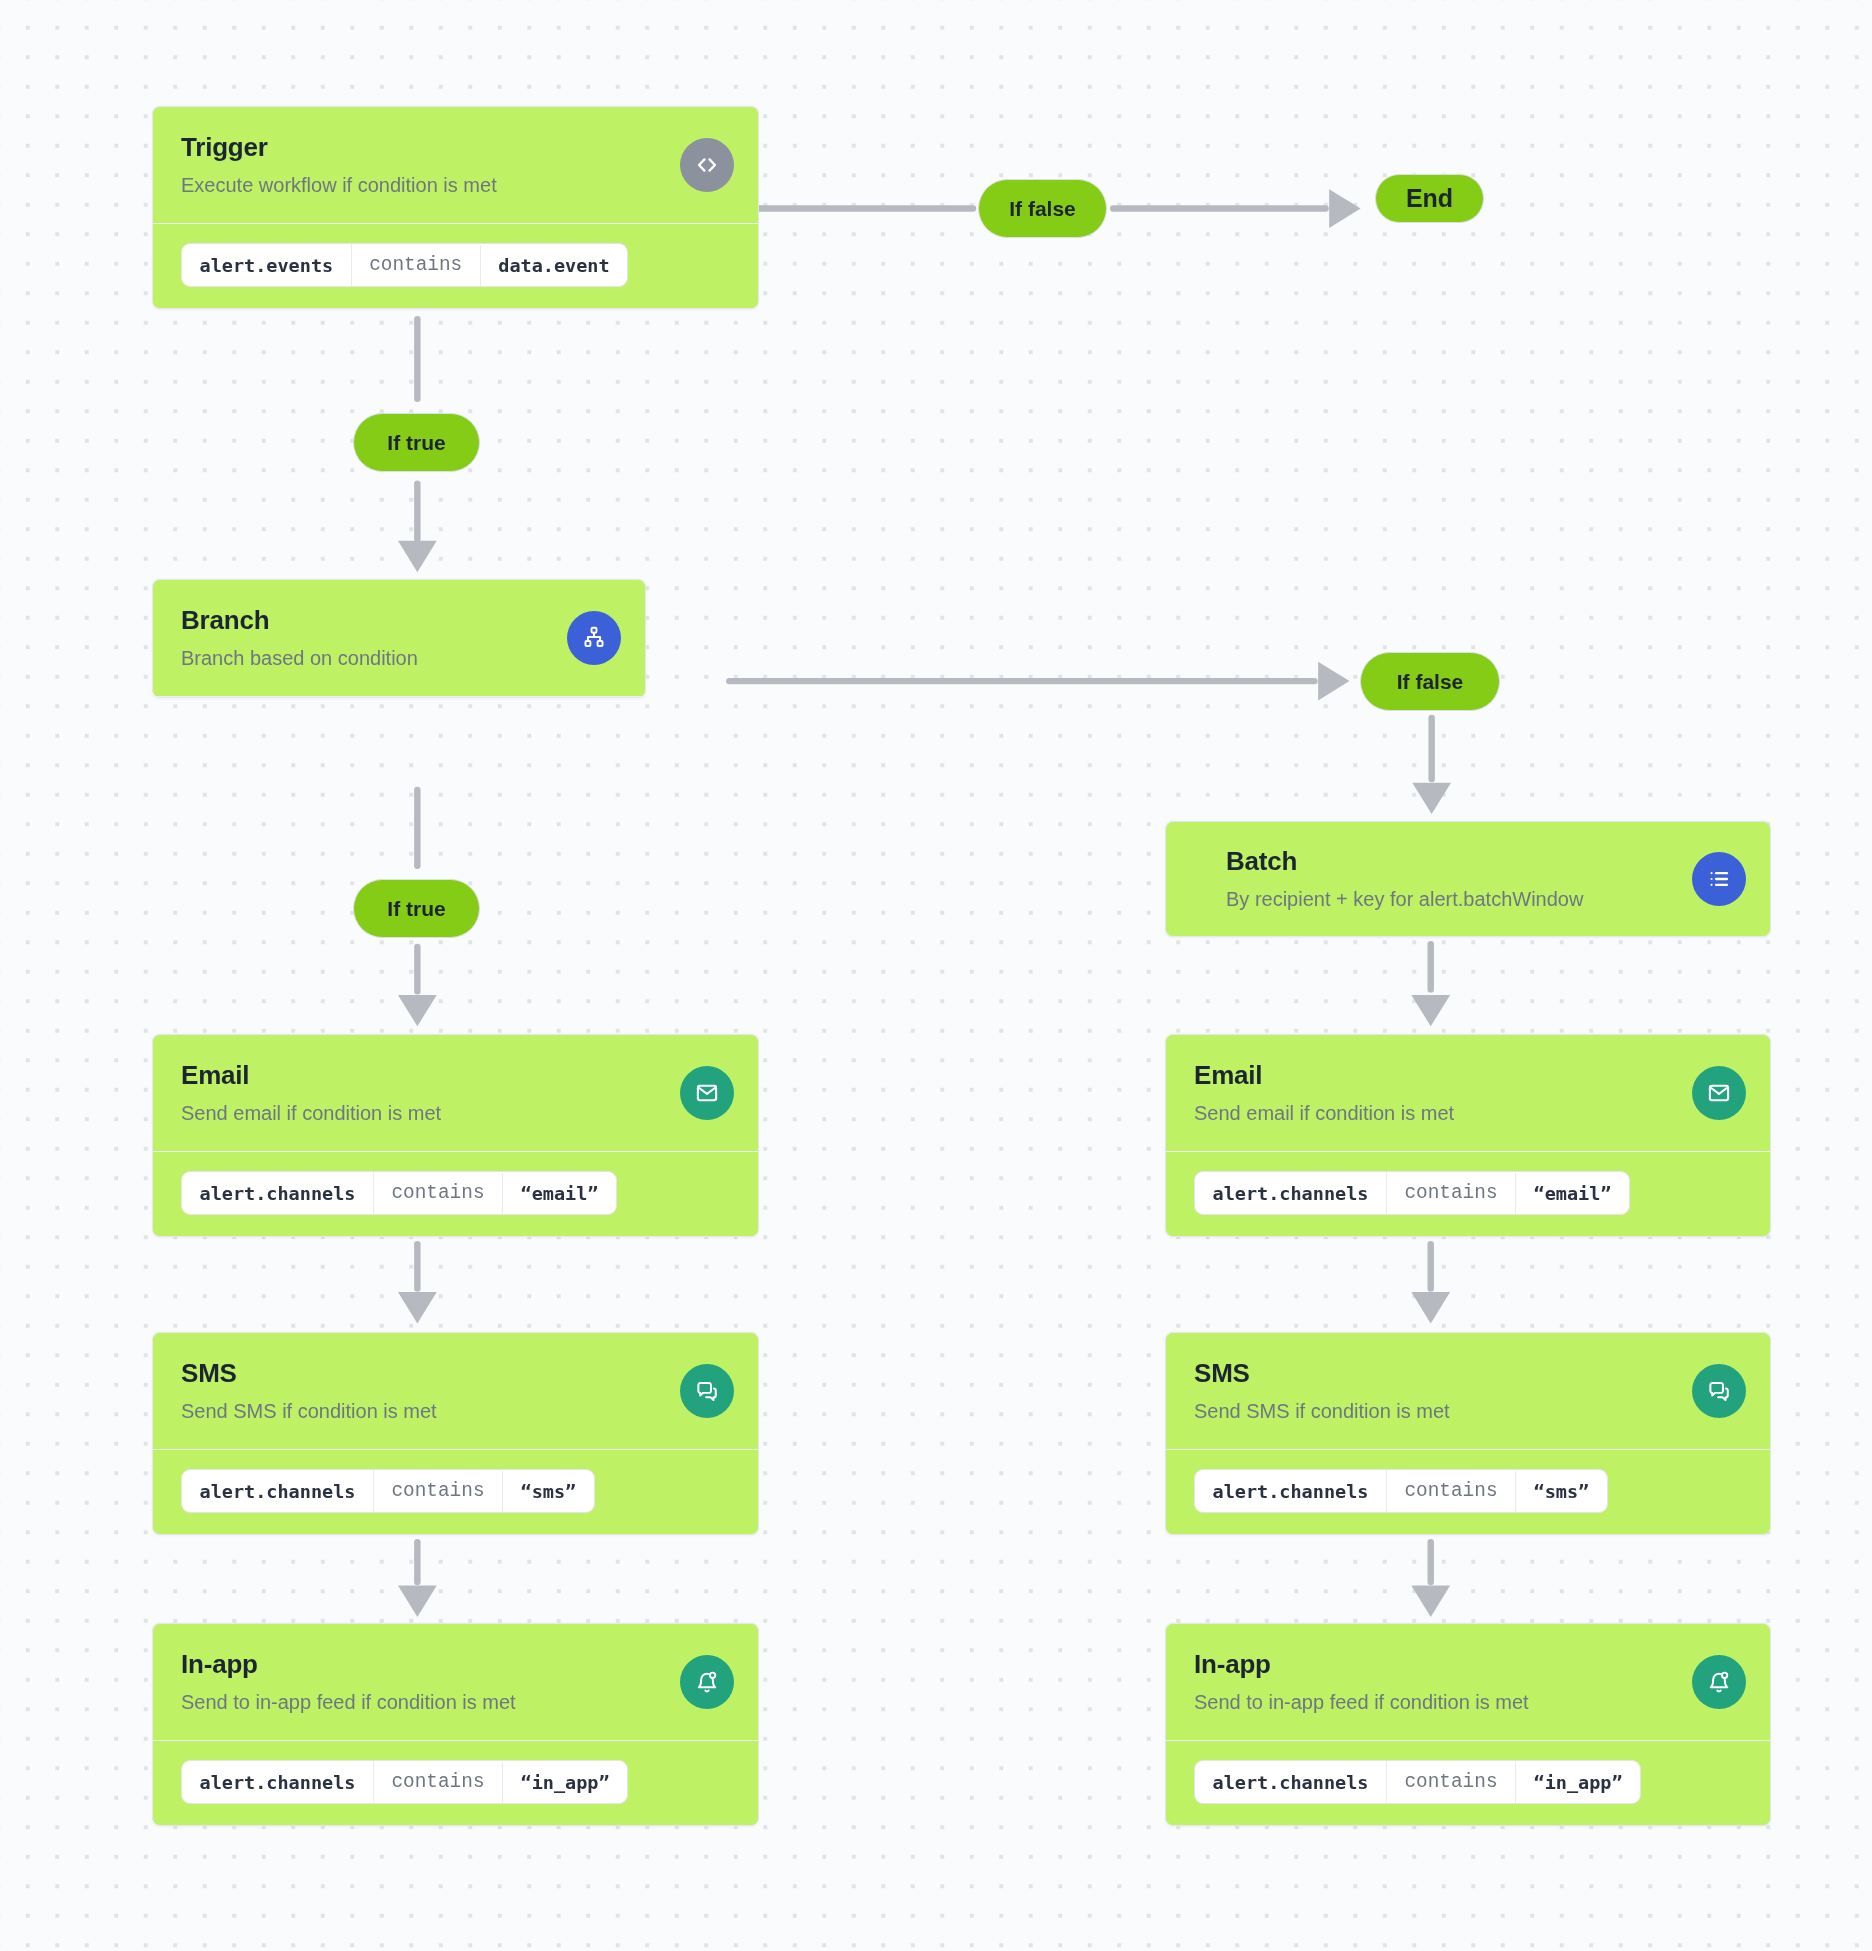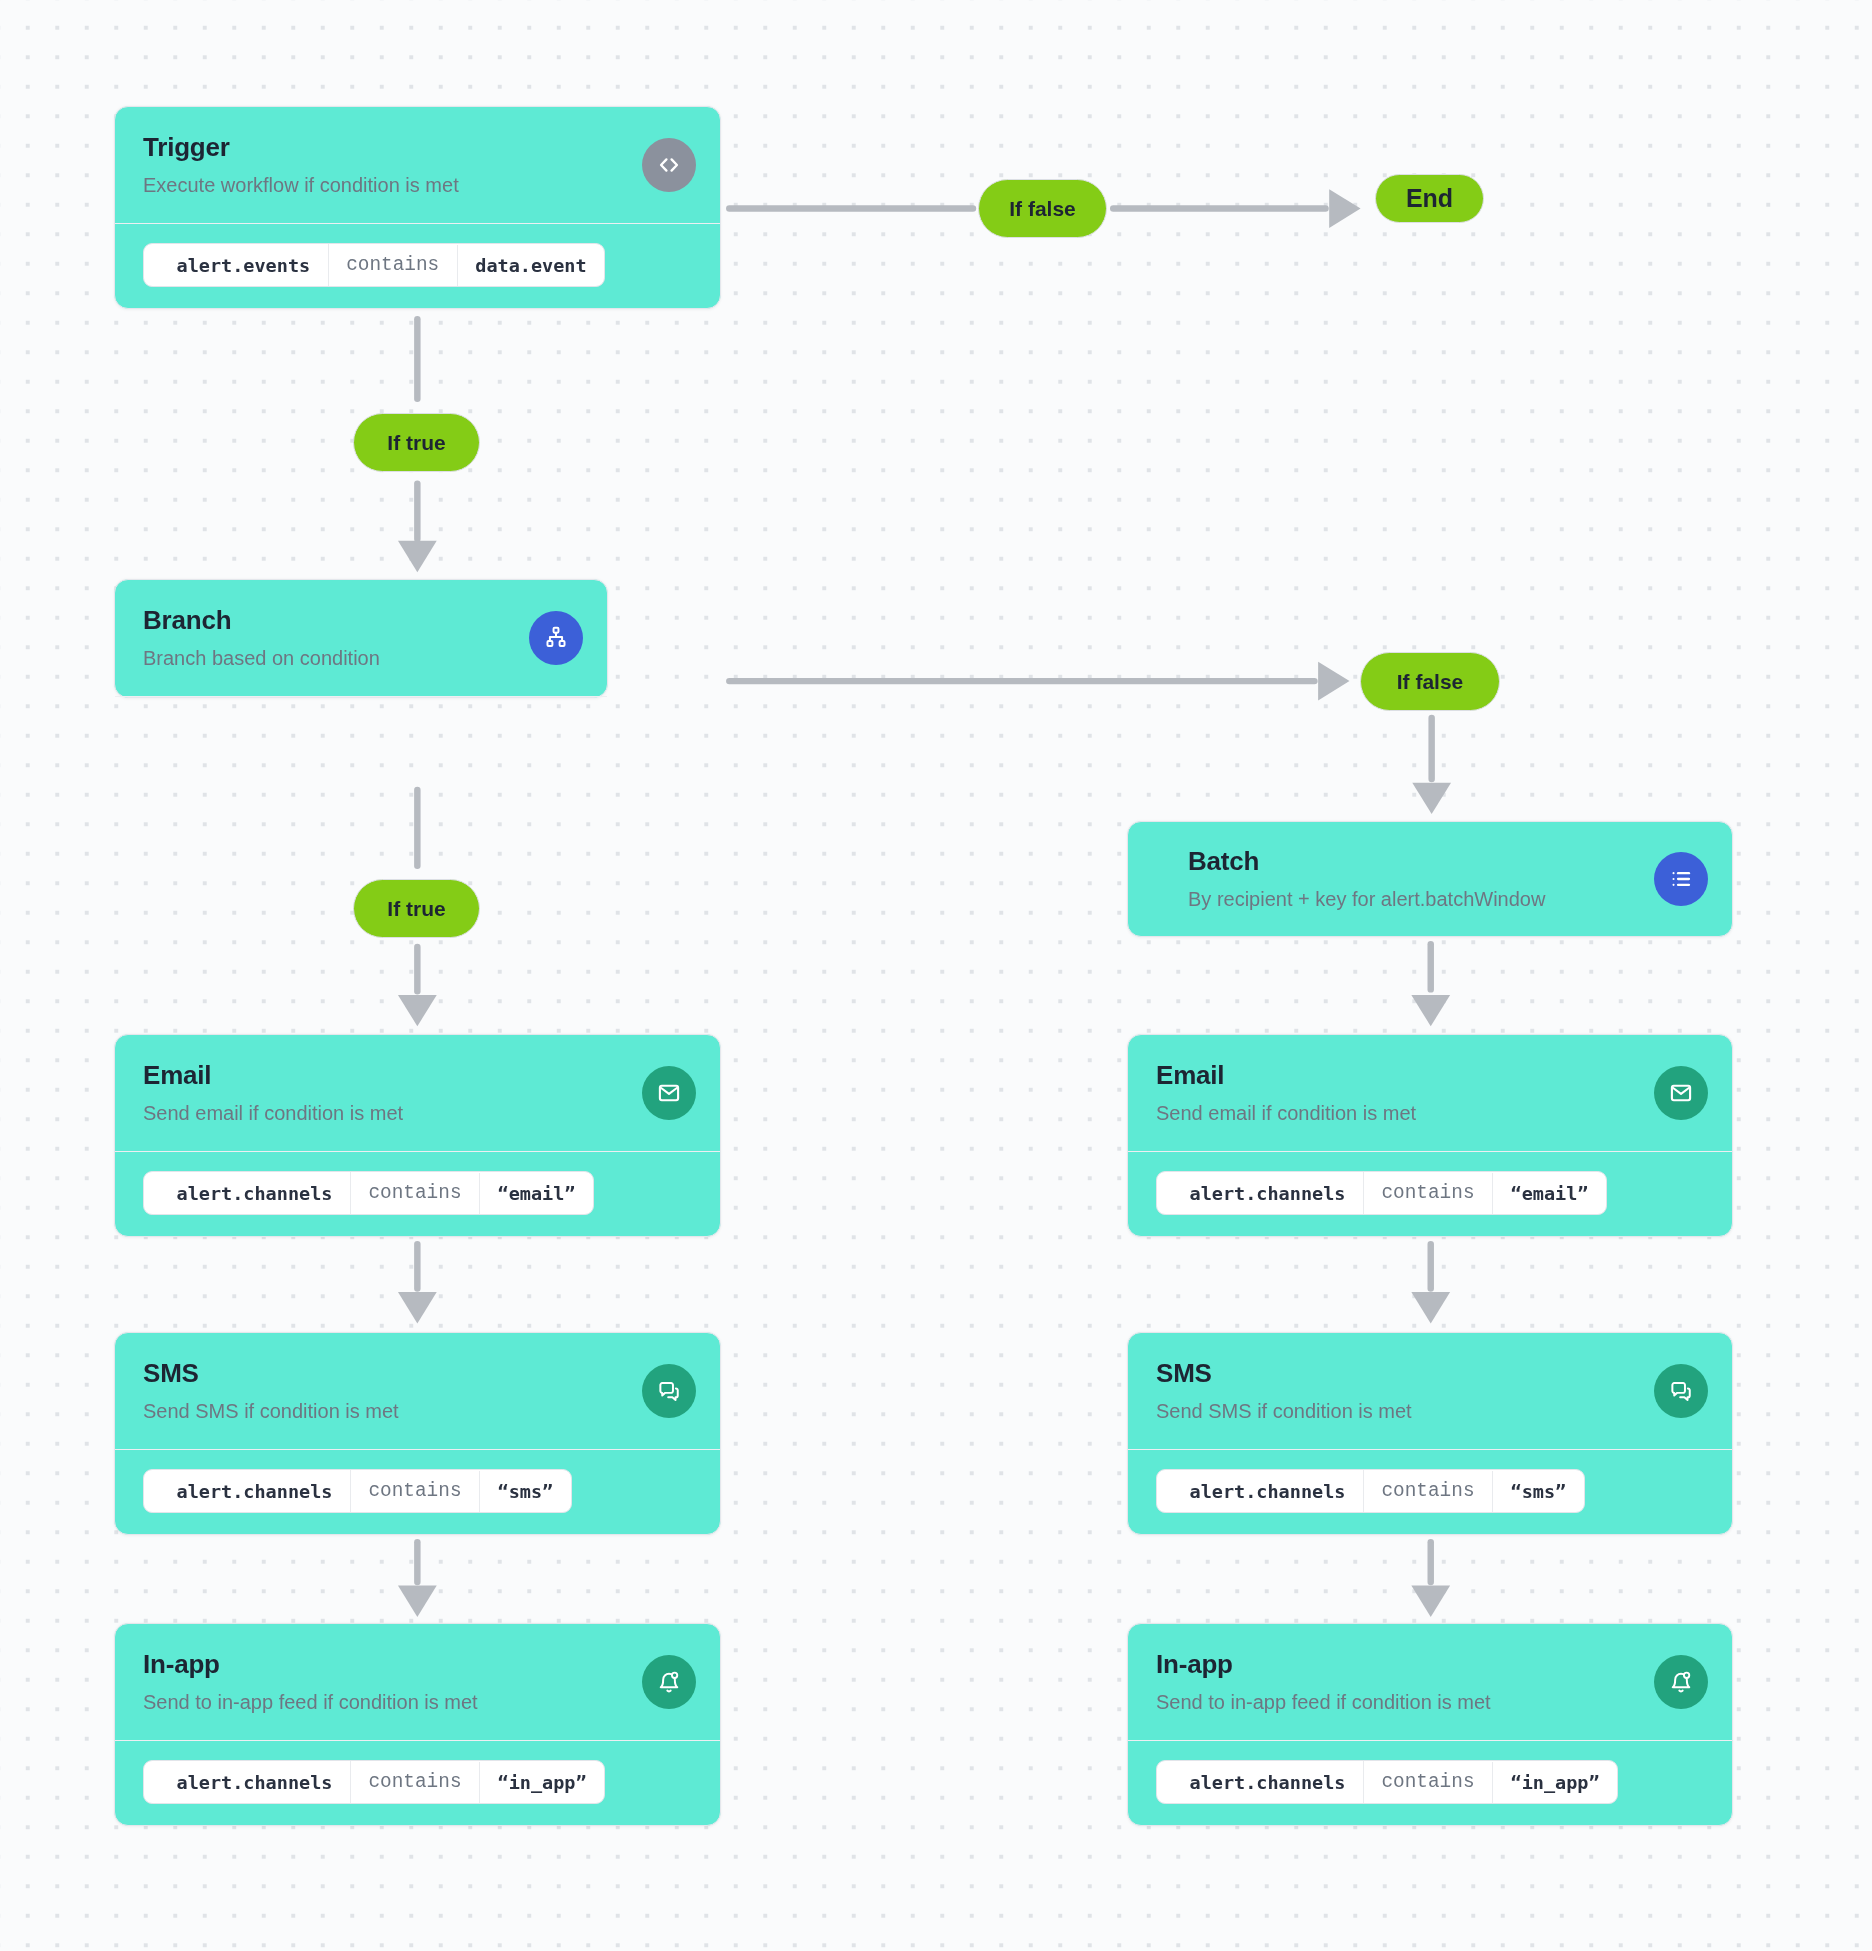--- a/index.html
+++ b/index.html
@@ -24,25 +24,26 @@
   }
   .edges line {
     stroke: #b6bac0;
     stroke-width: 7;
     stroke-linecap: round;
   }
   .edges polygon { fill: #b6bac0; }
 
   .node {
     position: absolute;
-    background: #5eead4;
+    background: #bef264;
     border: 0.9px solid #e4e7ec;
-    border-radius: 14px;
+    border-radius: 8px;
     box-shadow: 0 0.9px 2.8px rgba(16,24,40,0.05);
     box-sizing: border-box;
+    margin-left: 38px;
   }
   .node-header {
     height: 117px;
     padding: 0 24px 0 28px;
     display: flex;
     align-items: center;
     justify-content: space-between;
     box-sizing: border-box;
   }
   .node--cond .node-header { border-bottom: 0.9px solid #edeff2; }
@@ -72,21 +73,20 @@
   }
   .node-icon svg { display: block; }
   .node-cond { padding: 19.4px 28px 21px 28px; }
   .chip {
     display: inline-flex;
     align-items: flex-end;
     border: 0.9px solid #e2e5ea;
     border-radius: 9.2px;
     background: #ffffff;
     overflow: hidden;
-    padding-left: 15px;
   }
   .seg {
     padding: 10px 17.5px;
     display: flex;
     align-items: center;
     white-space: nowrap;
     font-family: Liberation Mono, monospace;
   }
   .seg + .seg { border-left: 0.9px solid #e9ebee; }
   .seg.mono {

